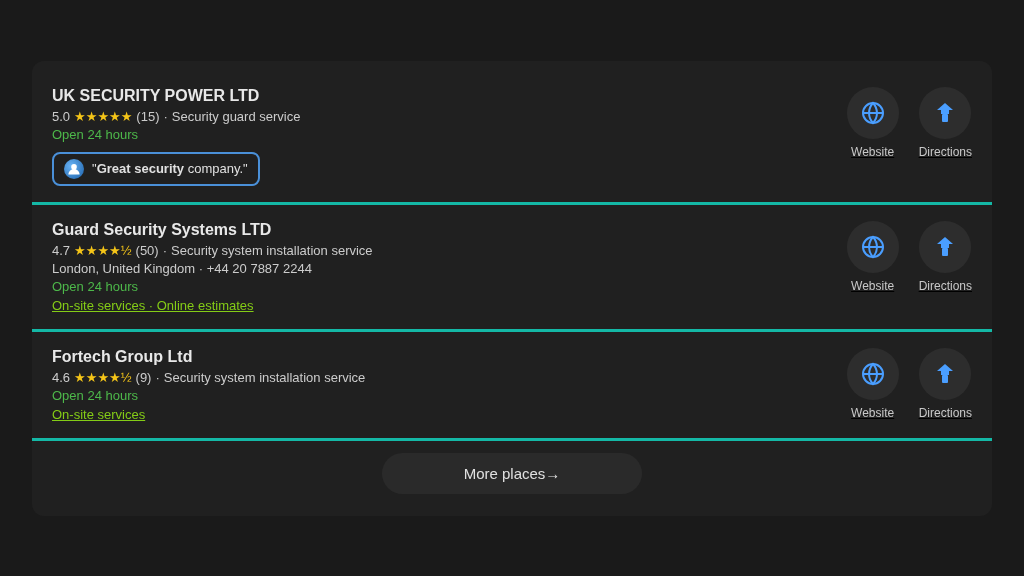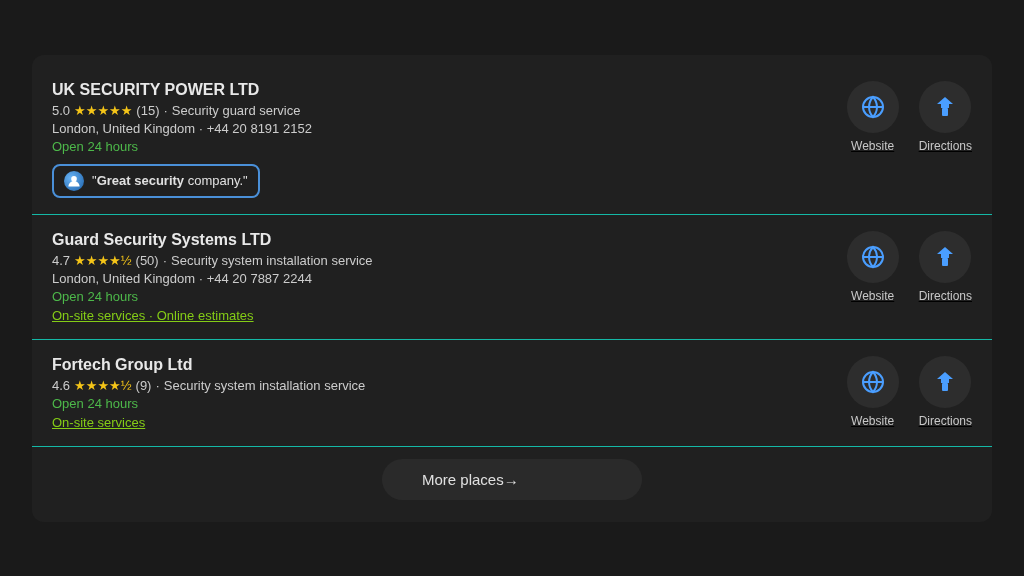--- a/index.html
+++ b/index.html
@@ -14,21 +14,21 @@
       overflow: hidden;
     }
     .container {
       background: #202020;
       border-radius: 12px;
       width: 960px;
       padding: 10px 0;
     }
     .listing {
       padding: 16px 20px;
-      border-bottom: 1px solid #14b8a6;
+      border-bottom: 3px solid #14b8a6;
       display: flex;
       align-items: flex-start;
       justify-content: center;
     }
     .listing:last-of-type {
       border-bottom: none;
     }
     .listing-info {
       flex: 1;
     }
@@ -142,40 +142,38 @@
       background: #2a2a2a;
       border: none;
       border-radius: 24px;
       padding: 12px 40px;
       color: #e0e0e0;
       font-size: 15px;
       cursor: pointer;
       display: flex;
       align-items: center;
       width: 260px;
+      justify-content: center;
     }
   </style>
 </head>
 <body>
 
 <div class="container">
 
   <div class="listing">
     <div class="listing-info">
       <div class="listing-name">UK SECURITY POWER LTD</div>
       <div class="listing-rating">
         <span>5.0</span>
         <span class="stars">★★★★★</span>
         <span>(15)</span>
         <span> · </span>
         <span>Security guard service</span>
       </div>
-      <div class="listing-address">
-        <span>London, United Kingdom</span> · <span>+44 20 8191 2152</span>
-      </div>
       <div class="listing-hours">Open 24 hours</div>
       <div class="review-bubble">
         <div class="review-avatar">
           <svg viewBox="0 0 20 20" fill="white" width="14" height="14">
               <circle cx="10" cy="7" r="4"></circle>
               <path d="M2 18c0-4.4 3.6-8 8-8s8 3.6 8 8"></path>
             </svg>
         </div>
         <span class="review-text">"<strong>Great security</strong> company."</span>
       </div>

